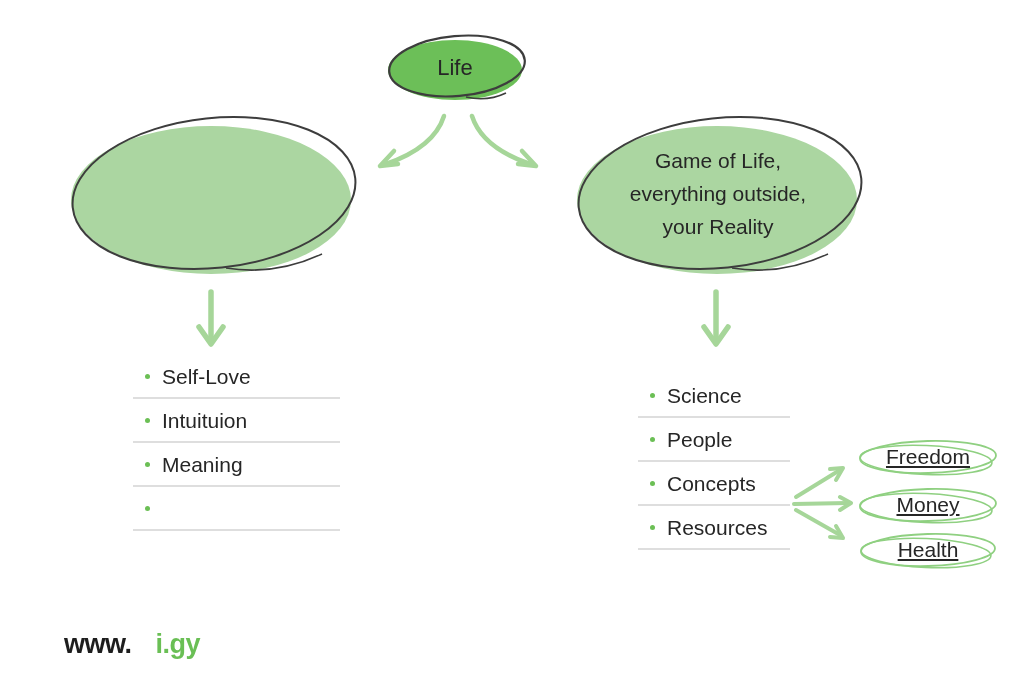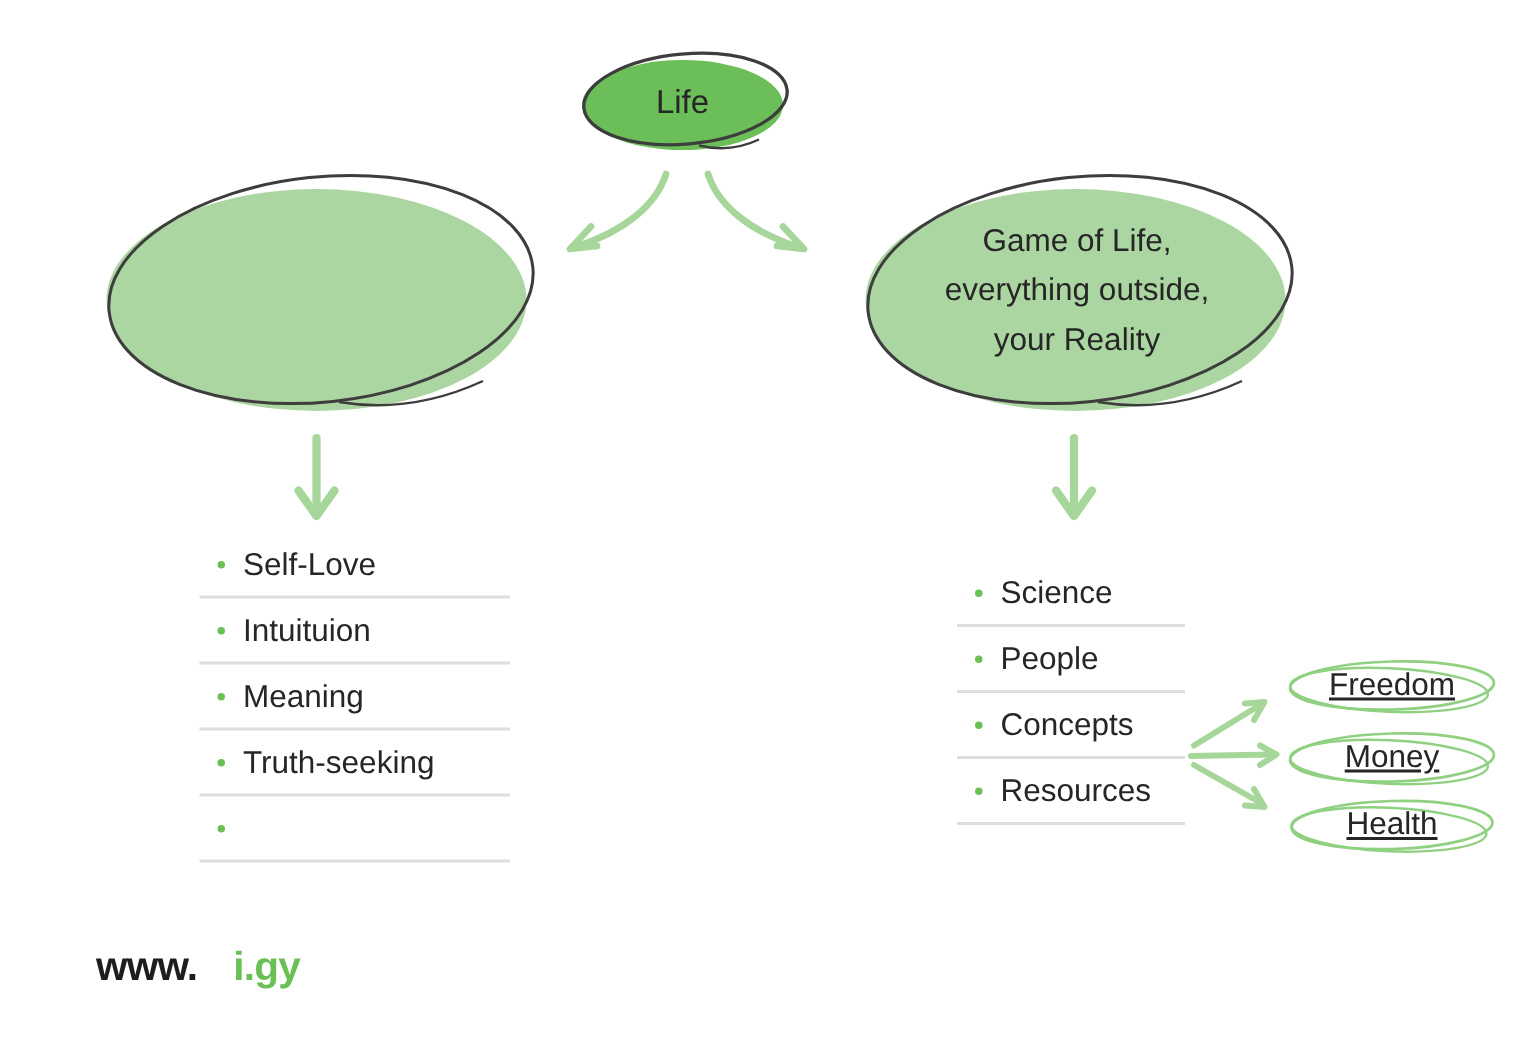--- a/index.html
+++ b/index.html
@@ -118,24 +118,20 @@
     <div class="row">
       <span class="bullet"></span>
       <span class="row-label">Intuituion</span>
     </div>
     <div class="row">
       <span class="bullet"></span>
       <span class="row-label">Meaning</span>
     </div>
     <div class="row">
       <span class="bullet"></span>
-      <span class="row-label">Truth-seeking</span>
-    </div>
-    <div class="row">
-      <span class="bullet"></span>
     </div>
   </div>
 
   <div class="list list-right">
     <div class="row">
       <span class="bullet"></span>
       <span class="row-label">Science</span>
     </div>
     <div class="row">
       <span class="bullet"></span>

